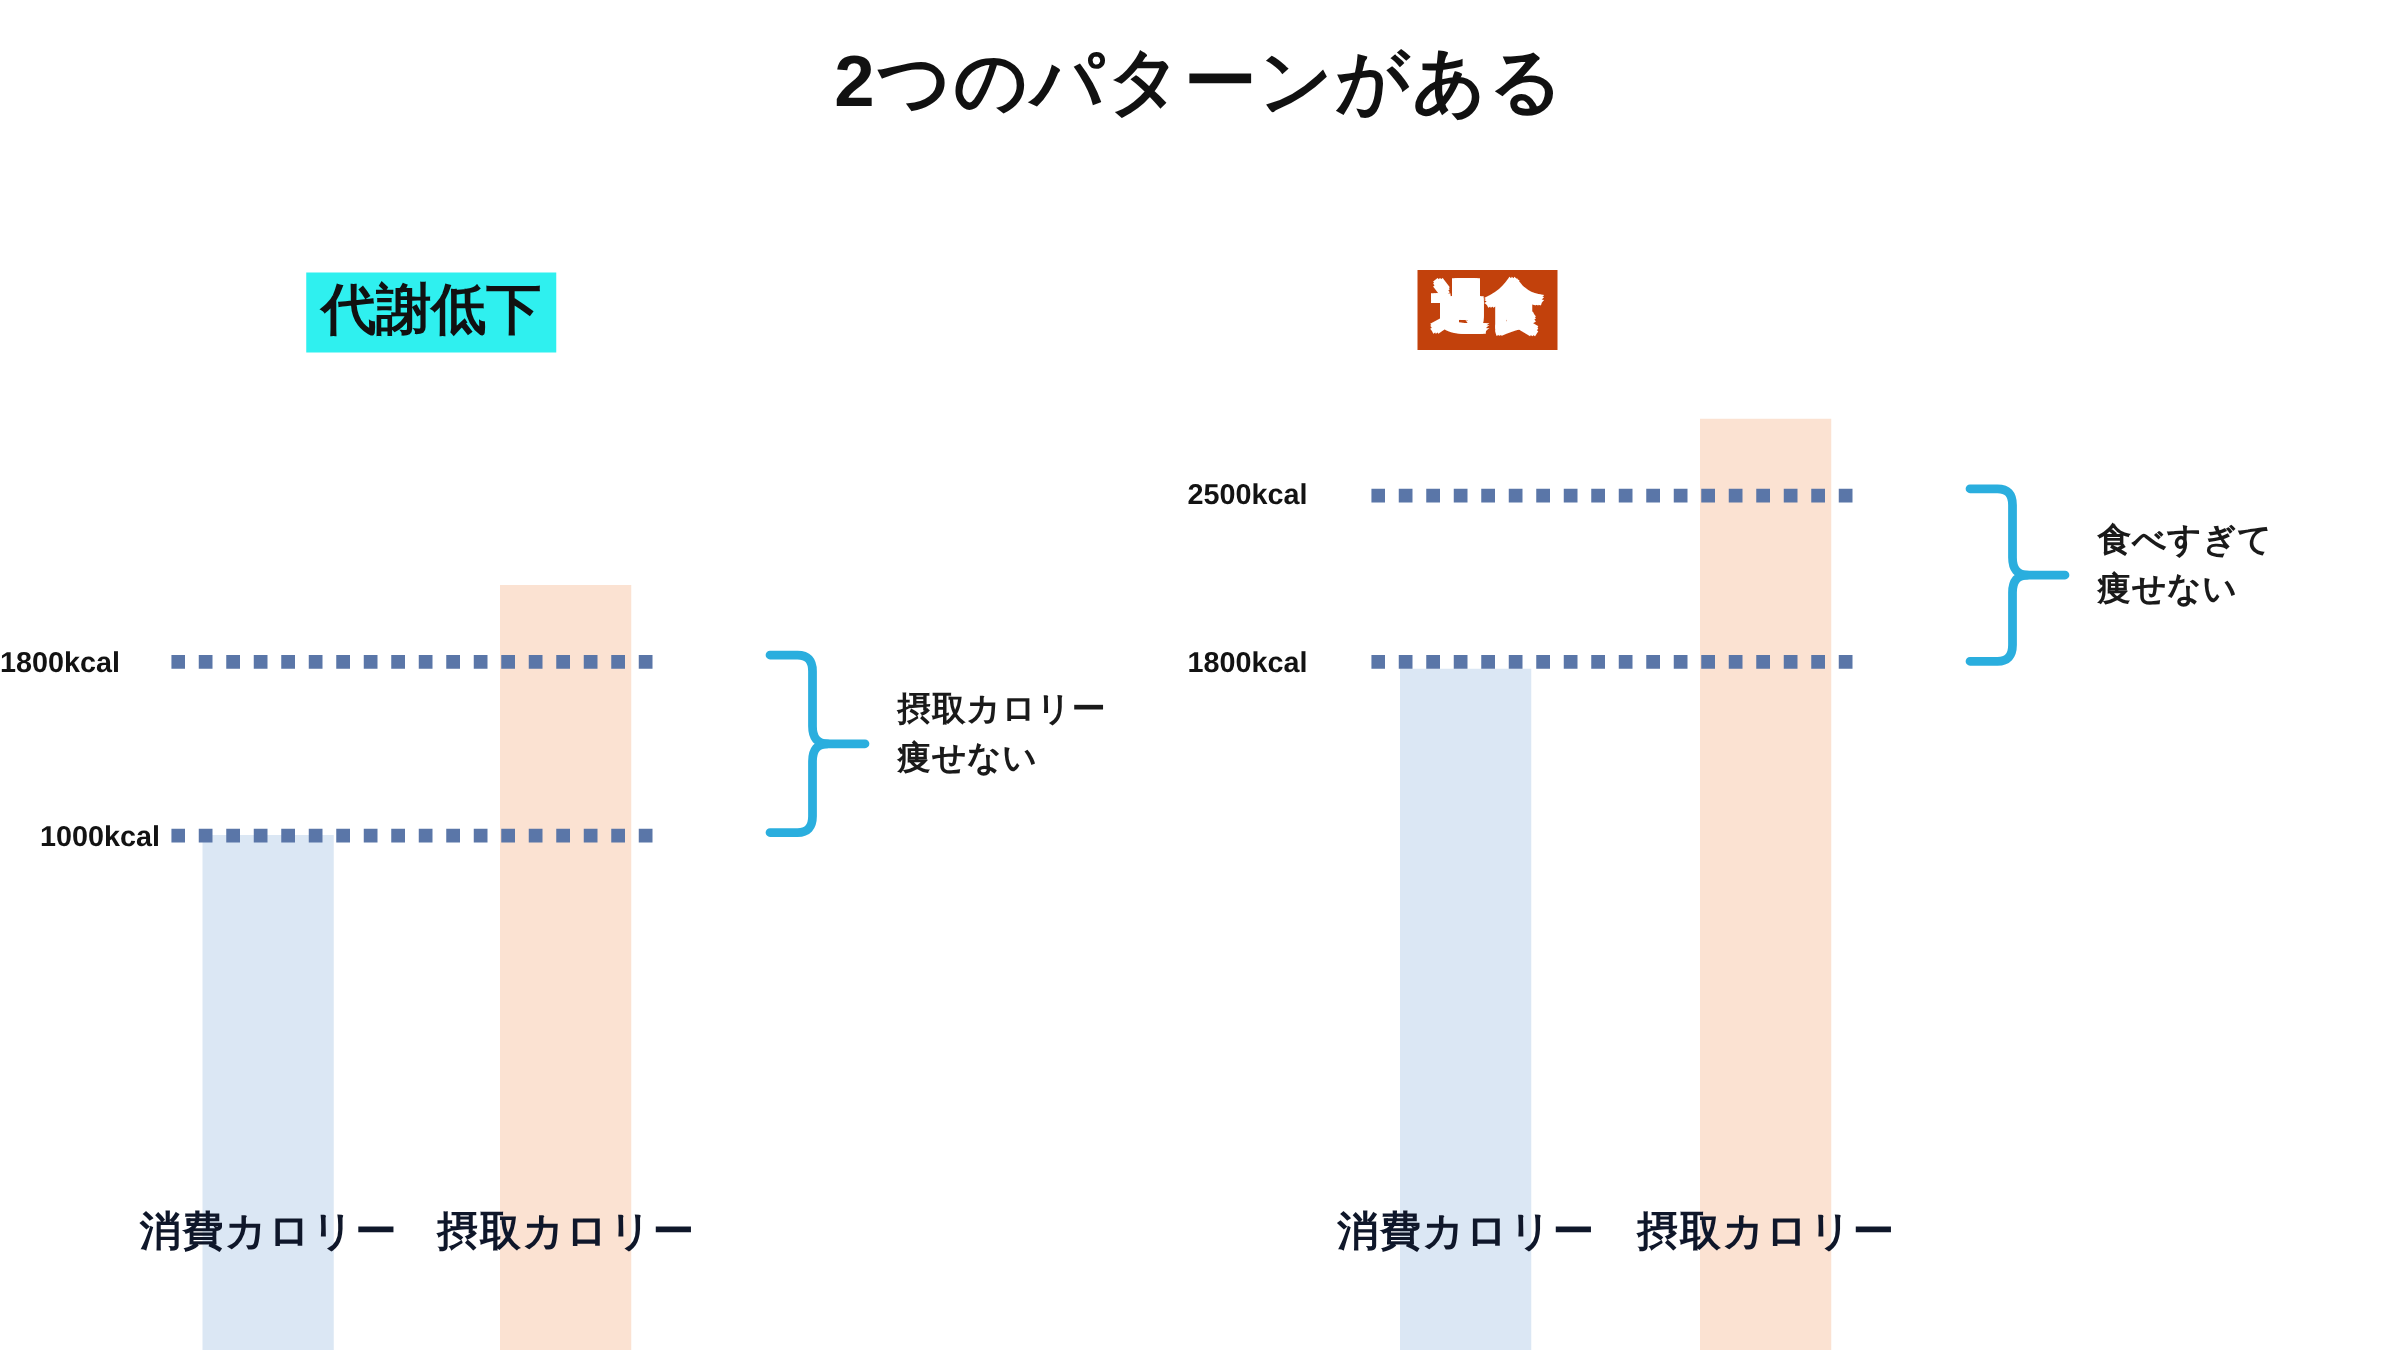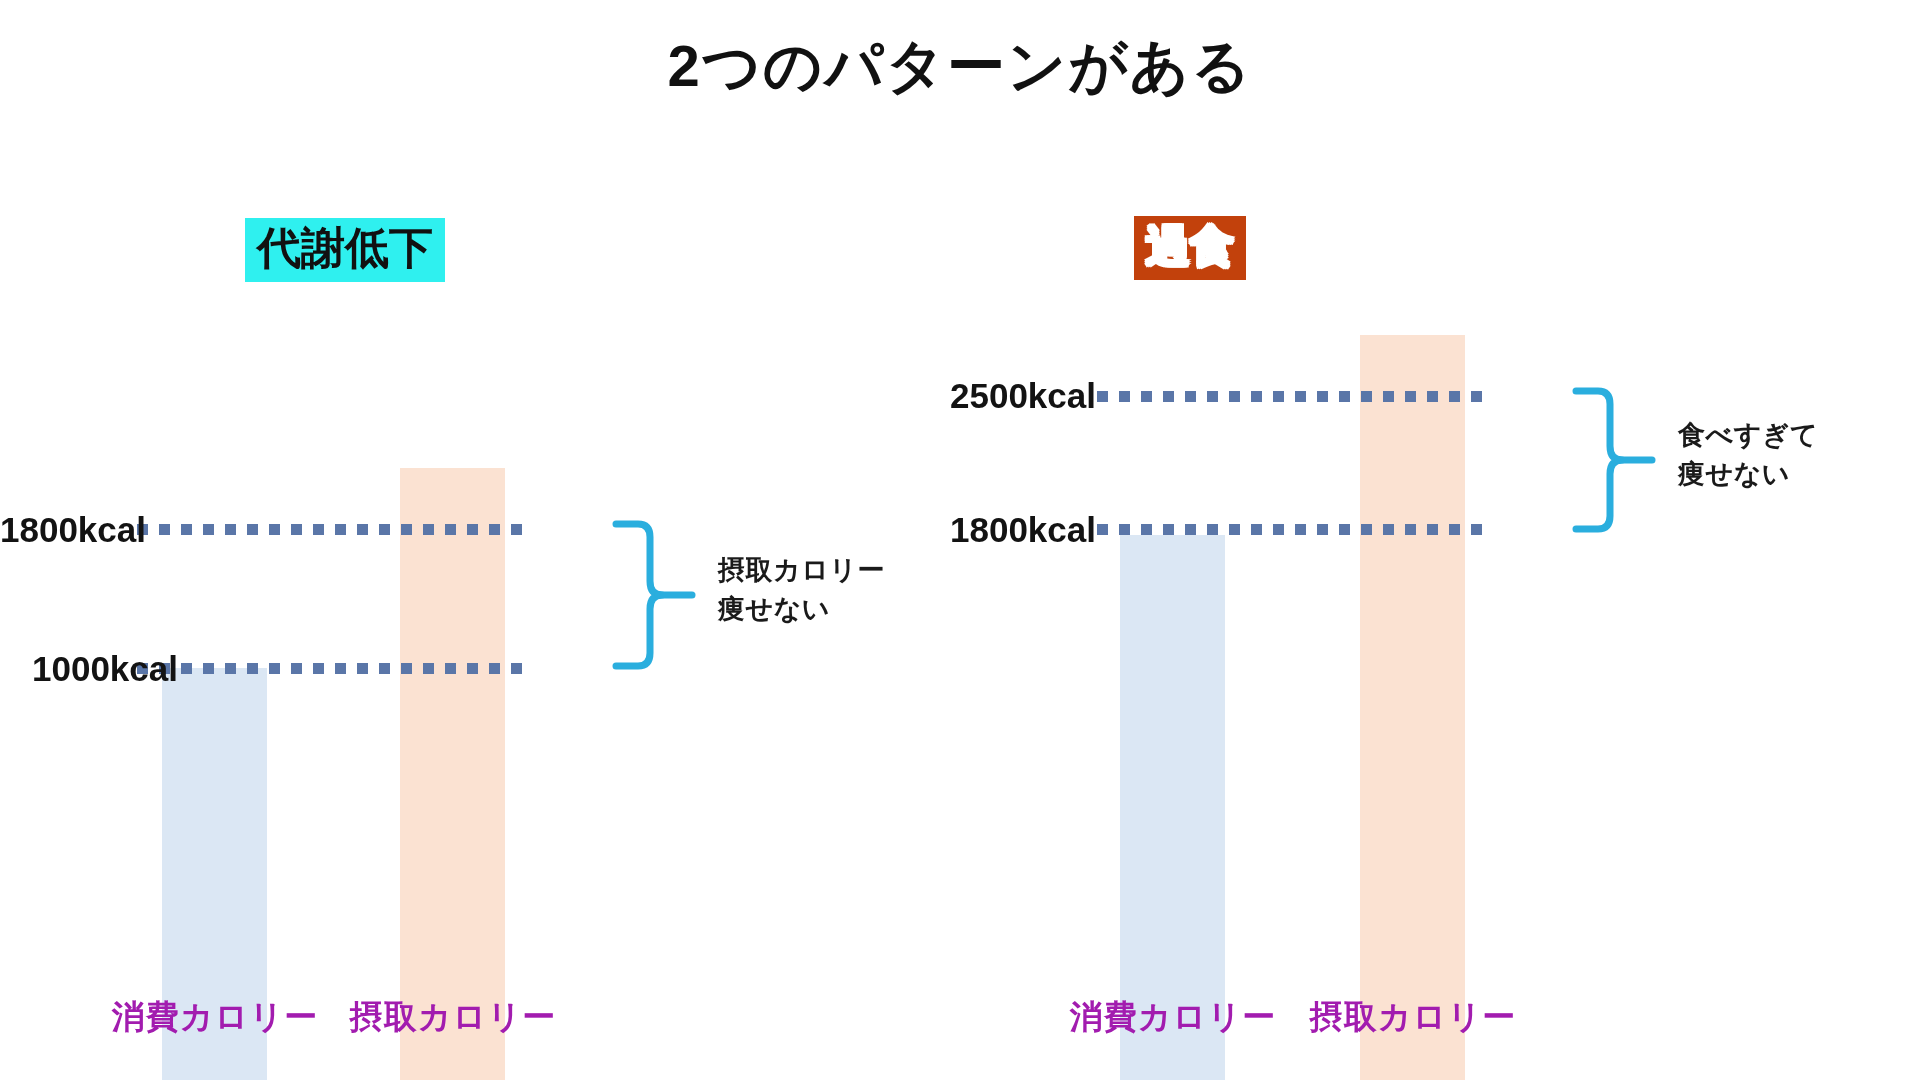--- a/index.html
+++ b/index.html
@@ -75,54 +75,53 @@
     height:11px;
     background-image:
       linear-gradient(to right,#5a76a8 0,#5a76a8 11px,rgba(0,0,0,0) 11px,rgba(0,0,0,0) 22px);
     background-size:22px 11px;
     background-repeat:repeat-x;
   }
 
   
   .kcal-label{
     position:absolute;
-    font-size:35px;
+    font-size:23px;
     font-weight:700;
     color:#131313;
     white-space:nowrap;
     transform:translateY(-50%);
     text-align:left;
   }
 
   
   .cat-label{
     position:absolute;
     font-size:33px;
     font-weight:800;
-    color:#a21caf;
+    color:#0f172a;
     white-space:nowrap;
     transform:translateX(-50%);
     letter-spacing:1px;
-    margin-top:32px;
   }
 
   
   .brace{position:absolute;}
   .brace svg{display:block;overflow:visible;}
   .annot{
     position:absolute;
     font-size:27px;
     font-weight:700;
     color:#1a1a1a;
     line-height:1.45;
     white-space:nowrap;
     transform:translateY(-50%);
     letter-spacing:0.5px;
   }
-  .annot span{display:block;}
+  .annot span{display:block;font-family:Liberation Mono, monospace;}
 </style>
 </head>
 <body>
 
 <div id="slide">
 
   <div class="slide-title">2つのパターンがある</div>
 
   <div class="panel panel-left">
 

